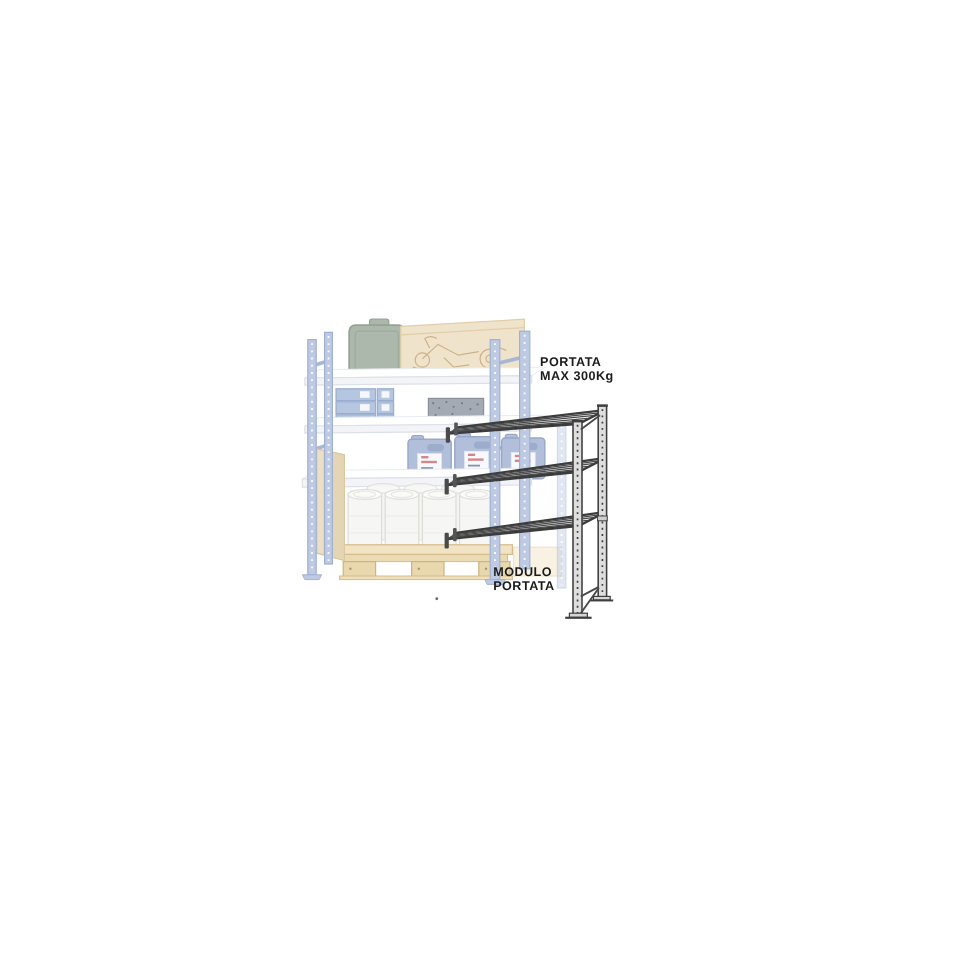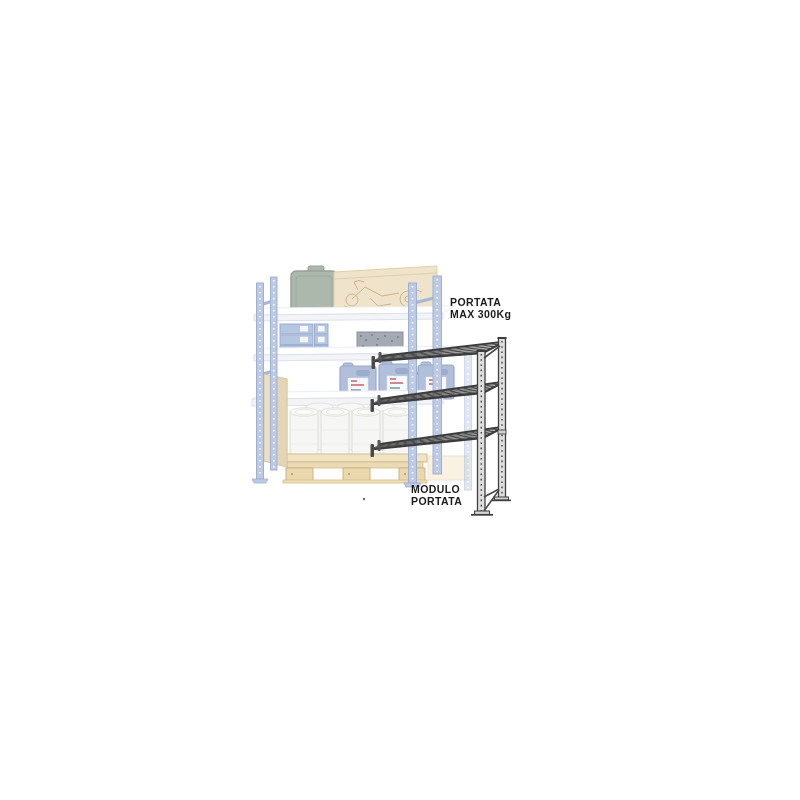--- a/index.html
+++ b/index.html
@@ -7,21 +7,21 @@
     width:800px;height:800px;background:#ffffff;position:relative;overflow:hidden;
     font-family:"Liberation Sans", sans-serif;
   }
   .canvas{position:absolute;left:0;top:0;width:800px;height:800px;}
   svg{position:absolute;left:0;top:0;}
   .label{
     position:absolute;font-weight:700;font-size:10.5px;line-height:11.8px;
     letter-spacing:.4px;color:var(--label-color,#1b1b1b);white-space:nowrap;
   }
   #capacity-label{left:450px;top:297px;}
-  #module-label{left:411px;top:484px;}
+  #module-label{left:411px;top:472px;}
 </style>
 </head>
 <body style="--label-color: #1b1b1b; background: rgb(255, 255, 255);">
 
 <div class="canvas">
 <svg width="800" height="800" viewBox="0 0 800 800">
 
   <g opacity="0.9">
 
     <g>

